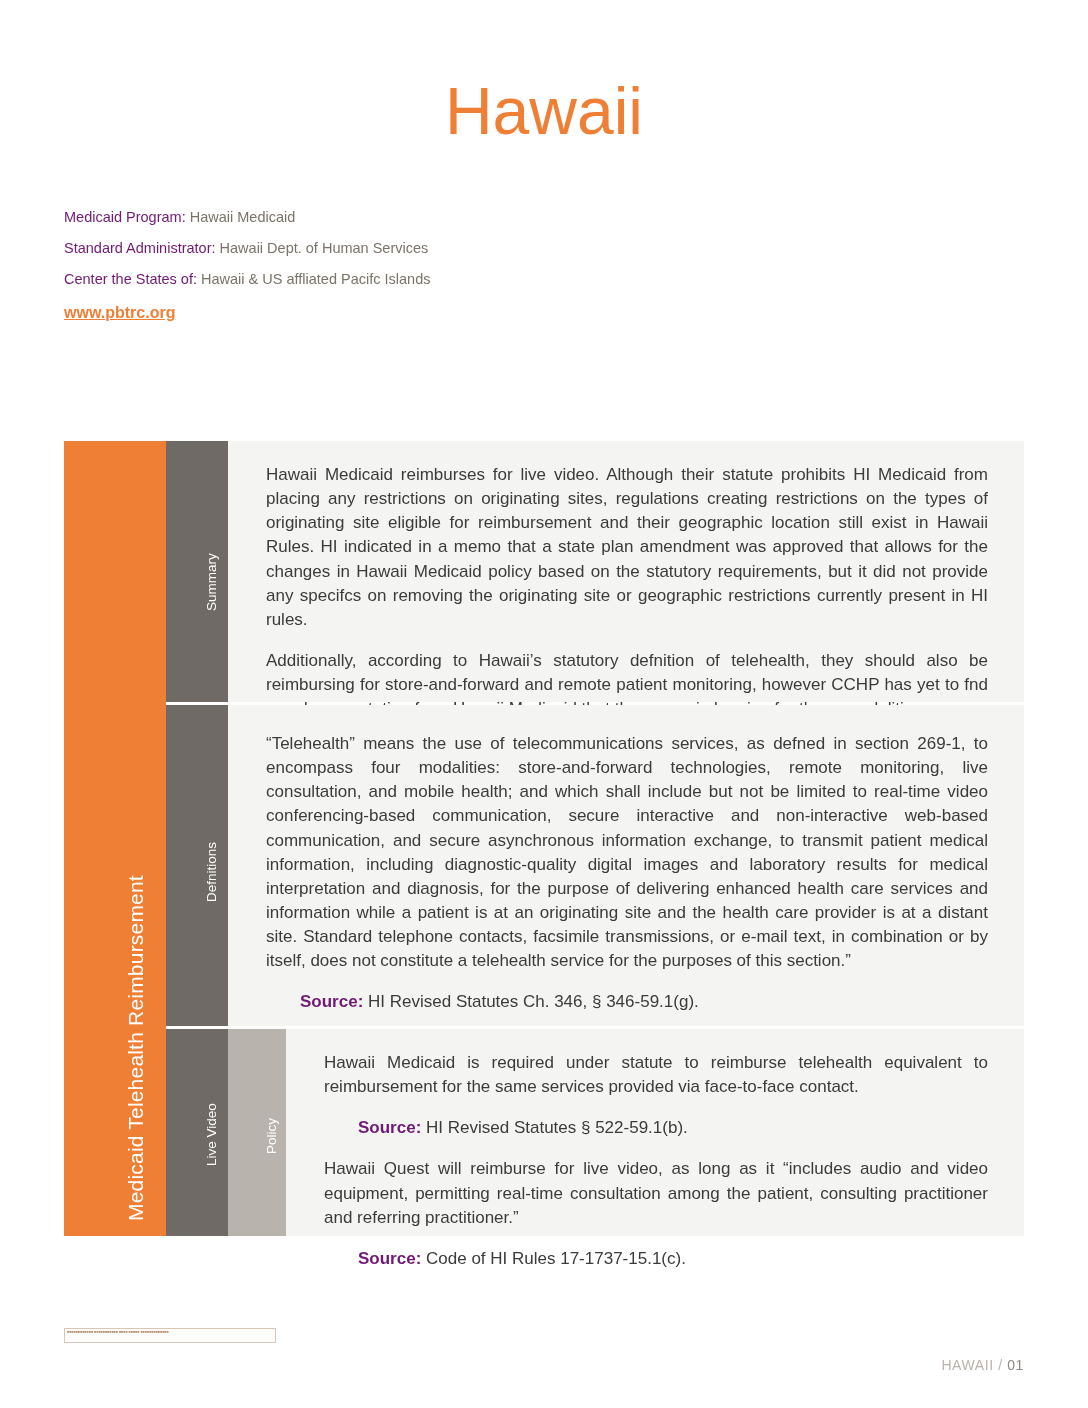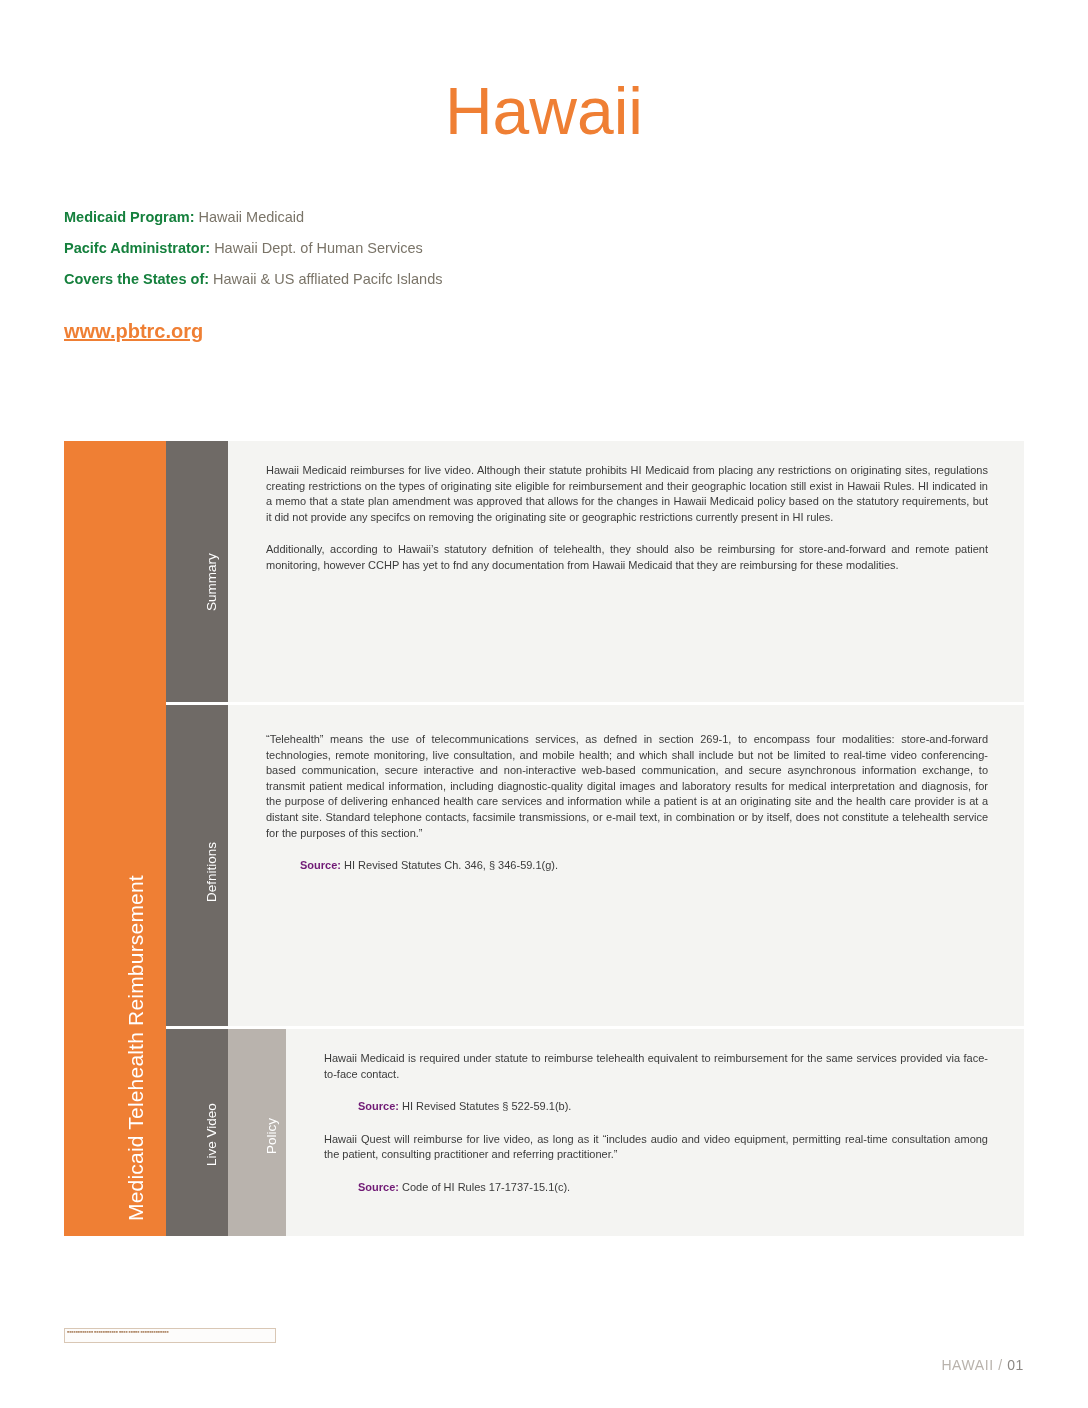--- a/index.html
+++ b/index.html
@@ -43,27 +43,27 @@
     left: 64px;
     width: 900px;
   }
   .meta-line {
     font-size: 14.5px;
     color: #7a7468;
     margin-bottom: 13px;
     line-height: 1.25;
   }
   .meta-line .lbl {
-    font-weight: bold;
-    color: #15803d;
+    font-weight: normal;
+    color: #701a75;
   }
   .meta-link {
     display: inline-block;
-    margin-top: 19px;
-    font-size: 20px;
+    margin-top: 3px;
+    font-size: 16px;
     font-weight: bold;
     color: #ef7f34;
     text-decoration: underline;
   }
 
   
   .table {
     position: absolute;
     top: 441px;
     left: 64px;
@@ -120,21 +120,21 @@
     font-size: 13.5px;
     transform: rotate(-90deg);
     transform-origin: left top;
   }
   .content {
     position: absolute;
     background: #f4f4f2;
   }
   .content p {
     margin: 0 0 17px 0;
-    font-size: 11px;
+    font-size: 17px;
     line-height: 1.42;
     color: #3b3b3b;
     text-align: justify;
   }
   .content p:last-child { margin-bottom: 0; }
   .src {
     font-size: 11.4px;
     color: #4a4a4a;
     margin: 0 0 16px 0;
     padding-left: 34px;
@@ -205,25 +205,25 @@
 <div class="page">
 
   <div class="title">Hawaii</div>
 
   <div class="meta">
     <div class="meta-line">
       <span class="lbl">Medicaid Program:</span>
       <span>Hawaii Medicaid</span>
     </div>
     <div class="meta-line">
-      <span class="lbl">Pacifc Administrator:</span>
+      <span class="lbl">Standard Administrator:</span>
       <span>Hawaii Dept. of Human Services</span>
     </div>
     <div class="meta-line">
-      <span class="lbl">Covers the States of:</span>
+      <span class="lbl">Center the States of:</span>
       <span>Hawaii &amp; US affliated Pacifc Islands</span>
     </div>
     <a class="meta-link" href="#">www.pbtrc.org</a>
   </div>
 
   <div class="table">
 
     <div class="spine">
       <div class="spine-label">Medicaid Telehealth Reimbursement</div>
     </div>

